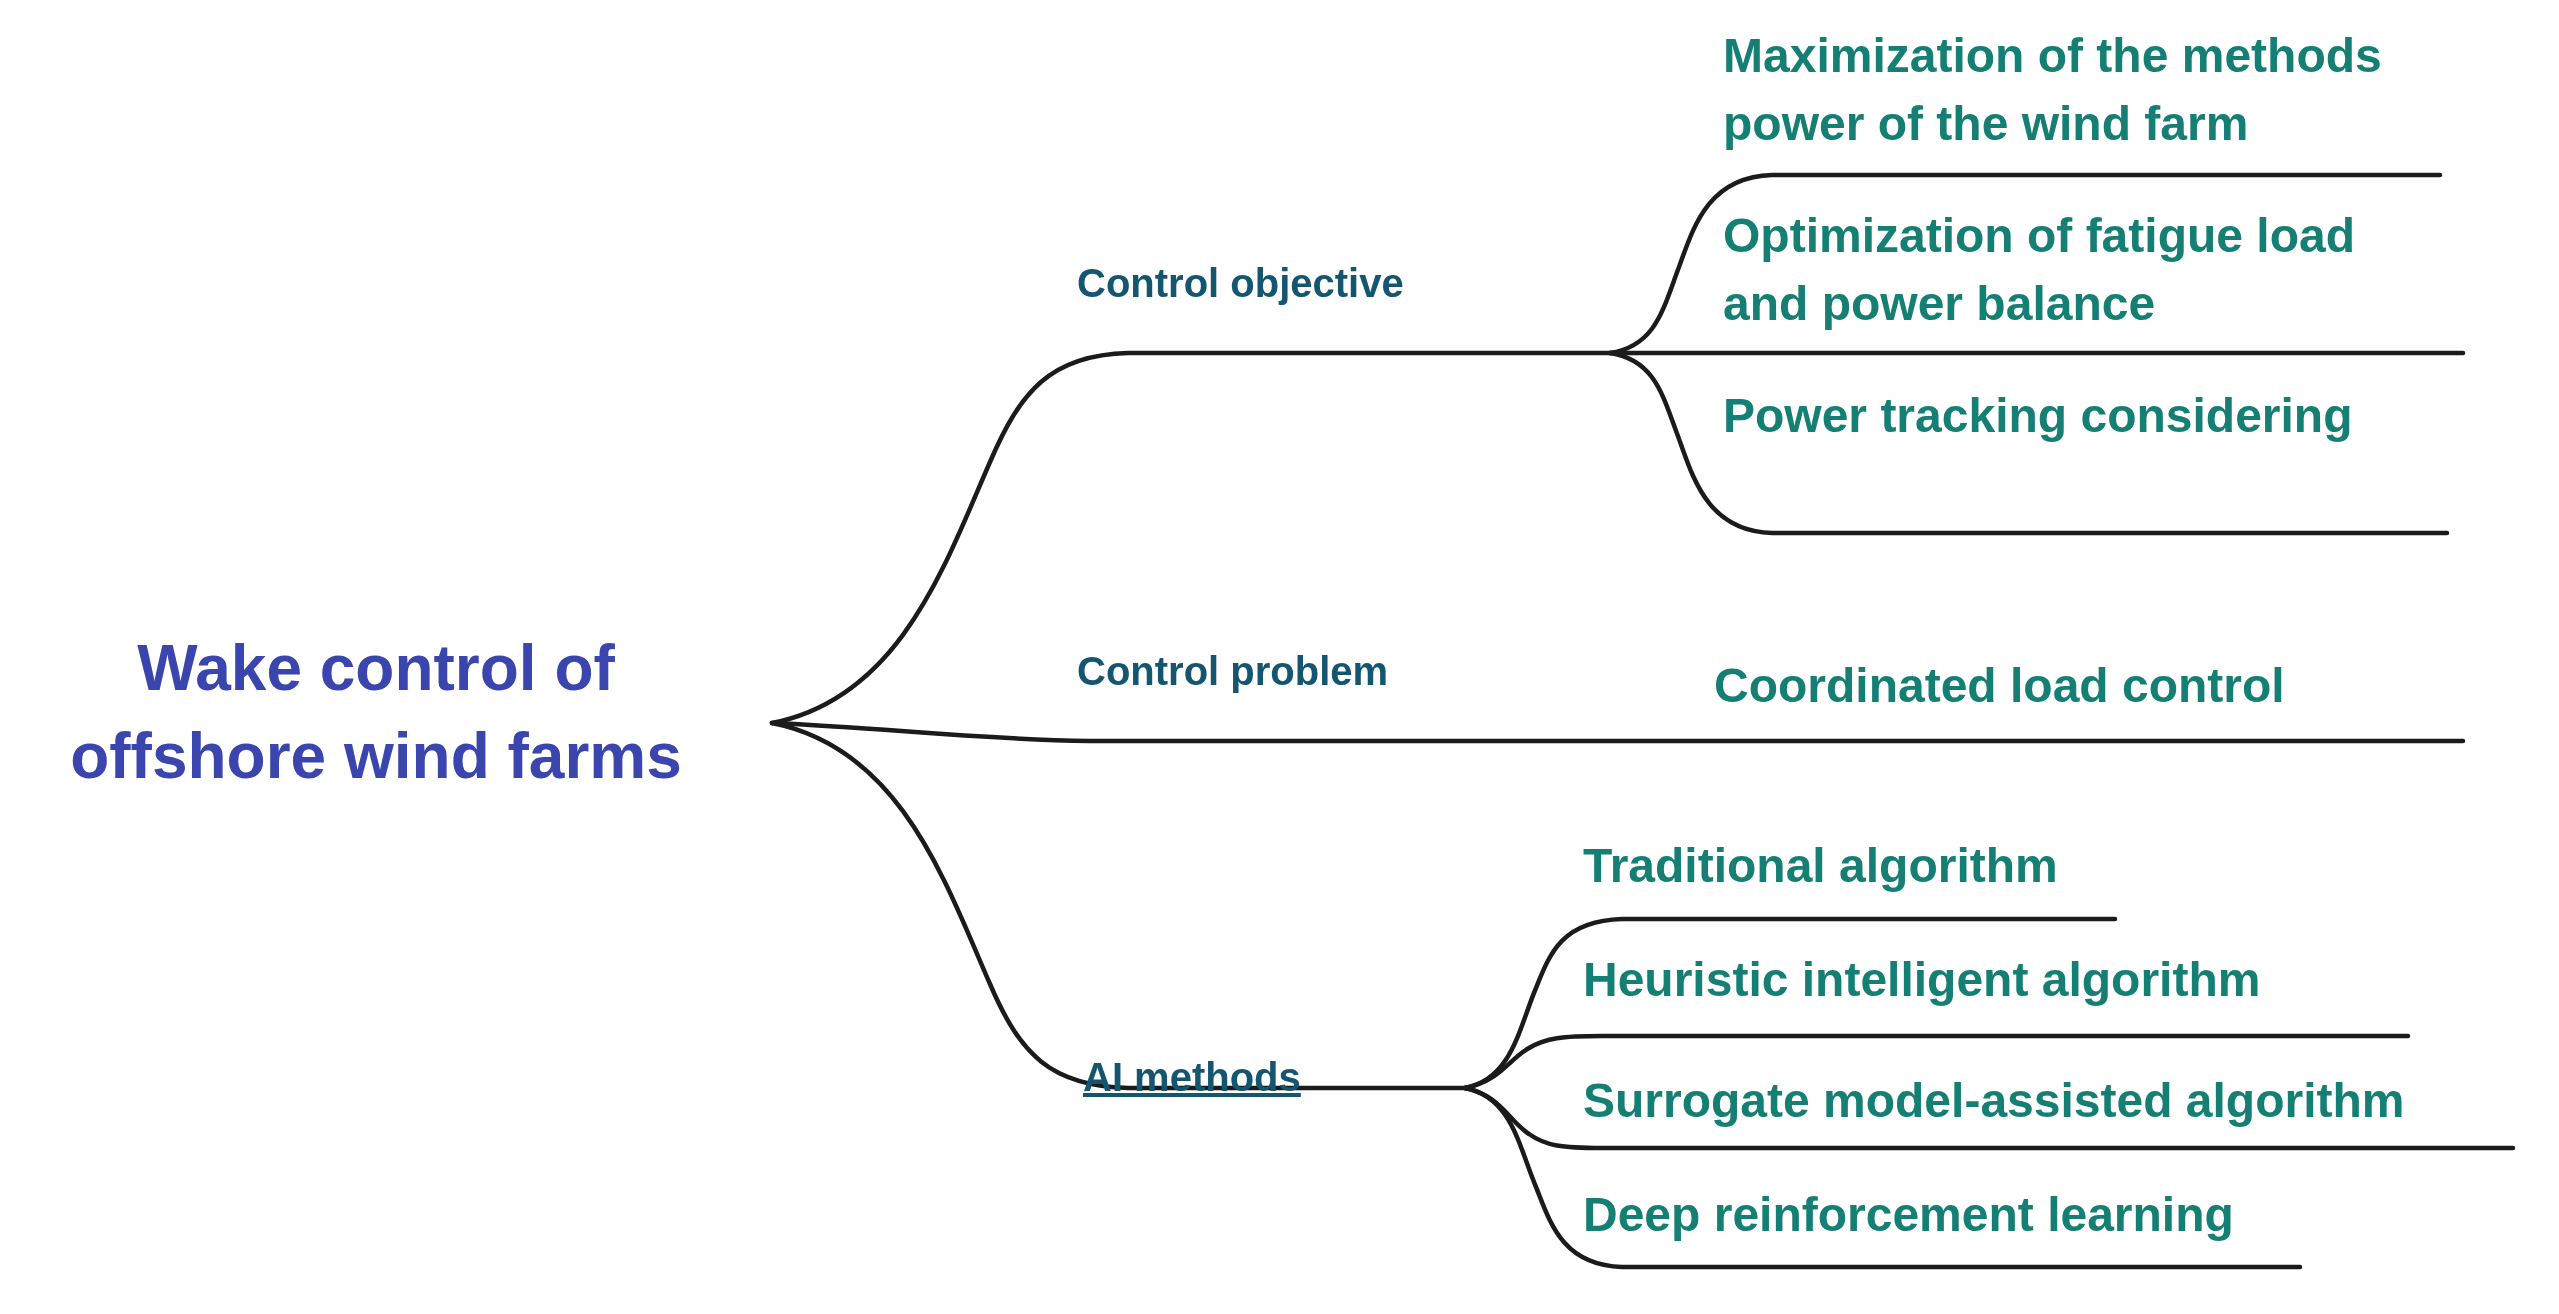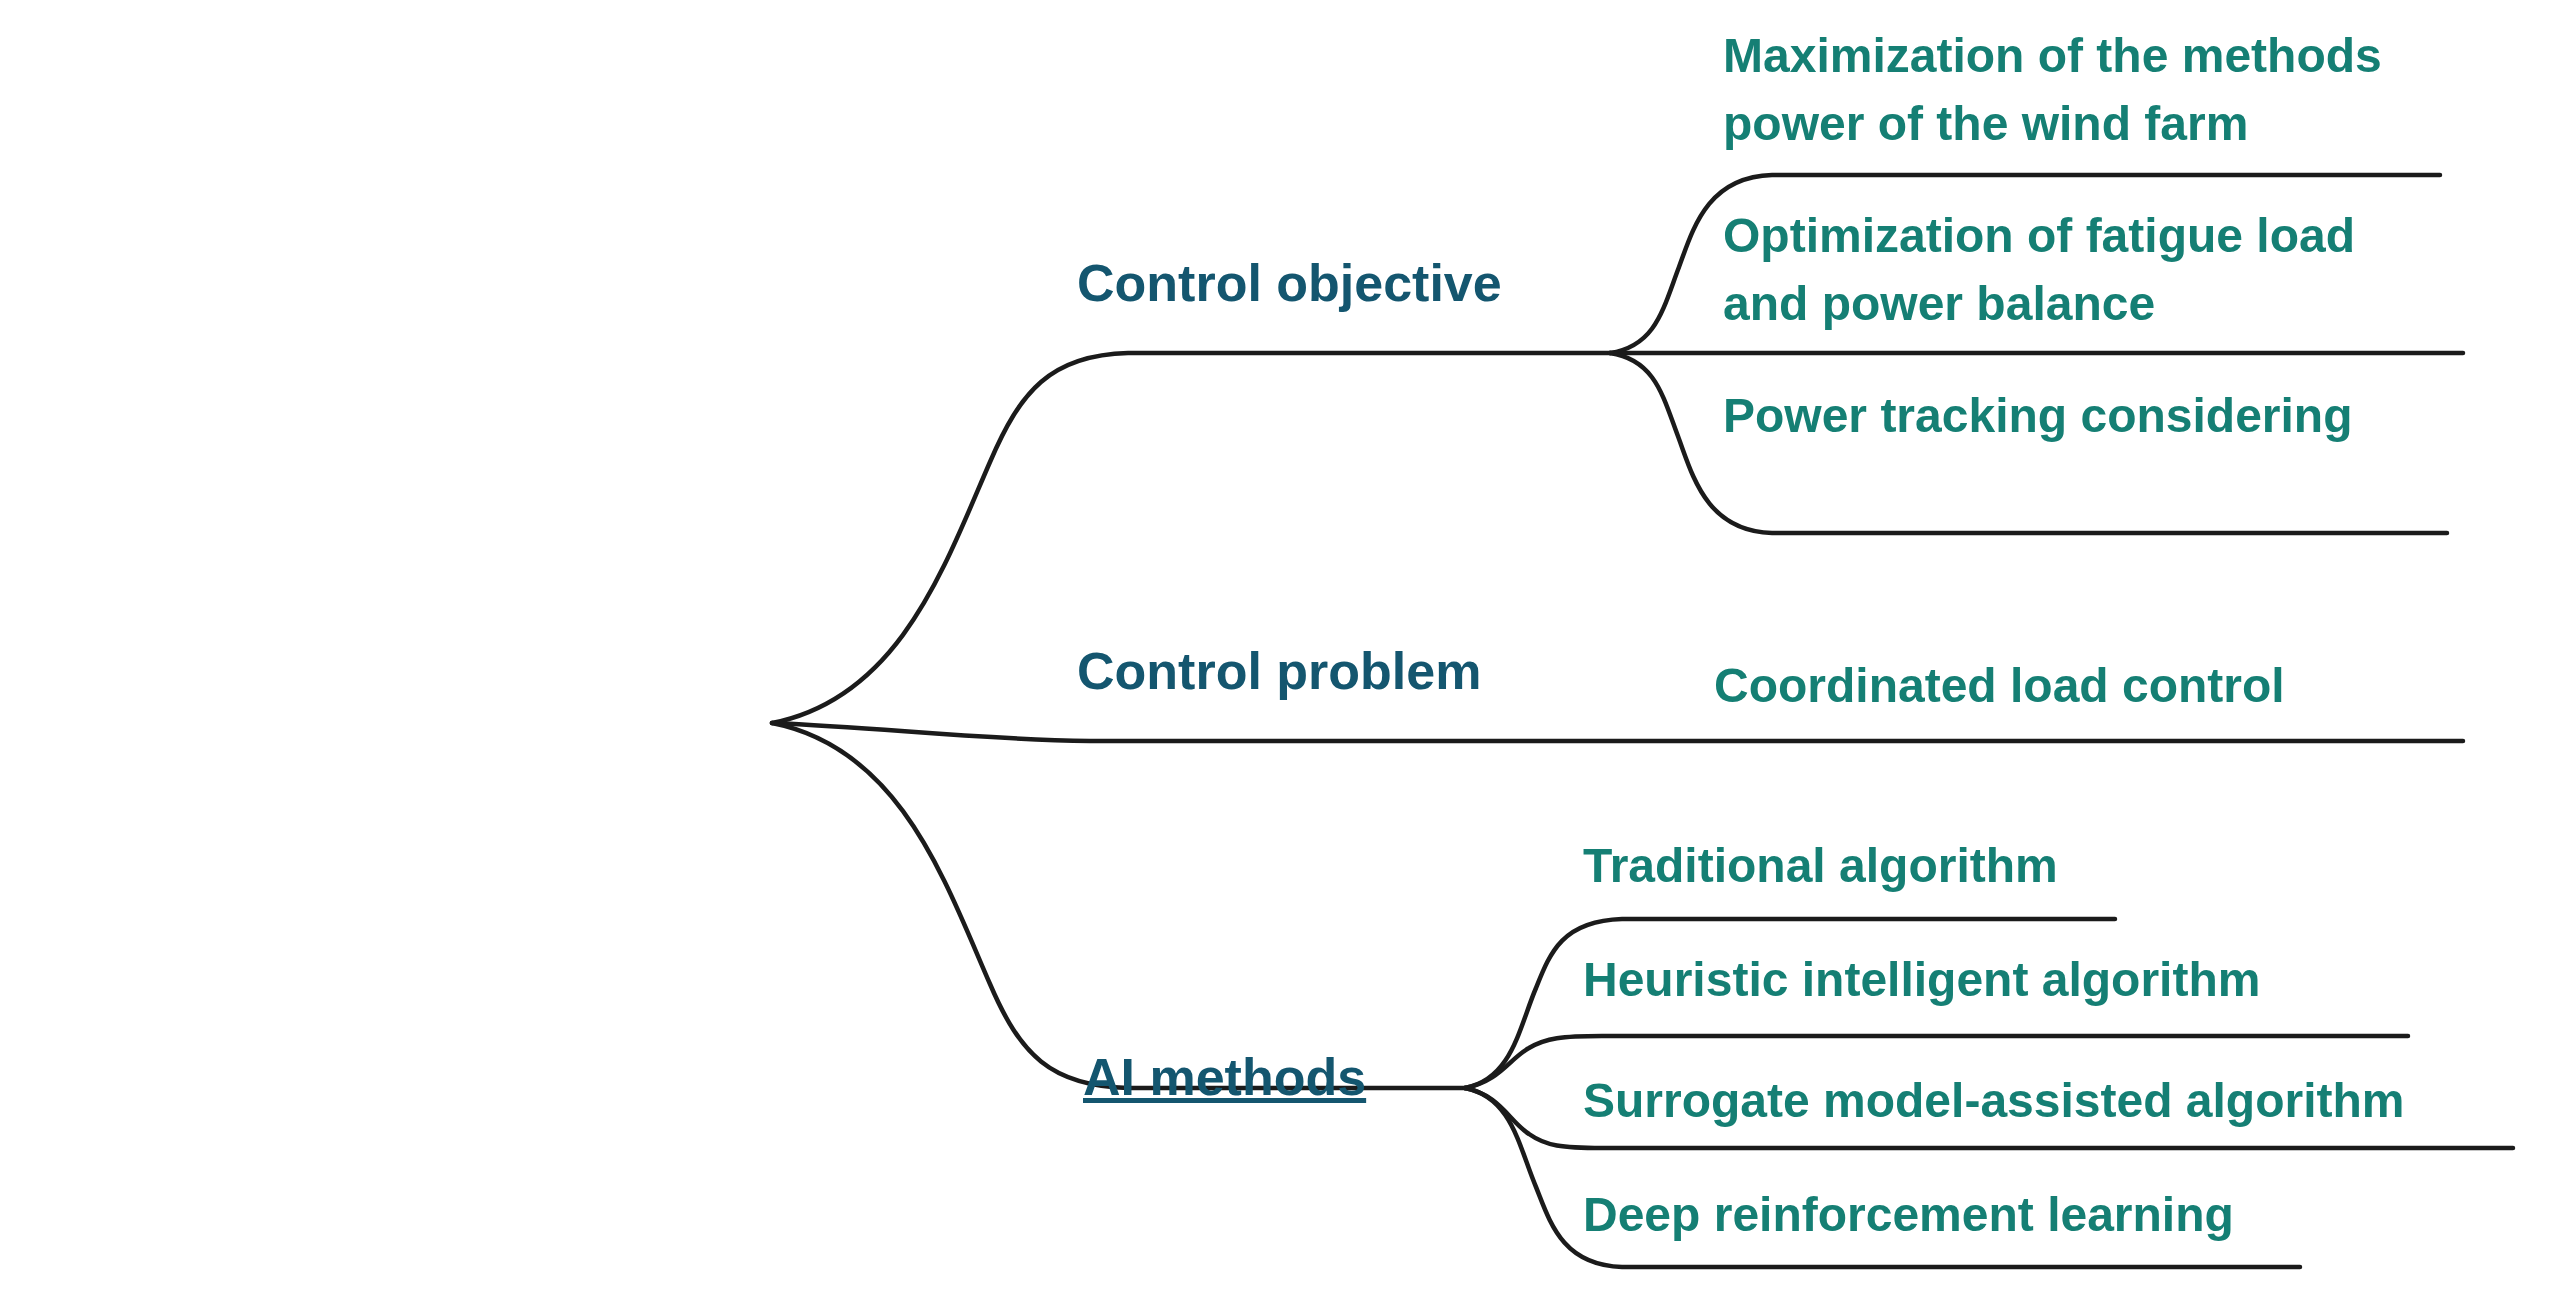--- a/index.html
+++ b/index.html
@@ -35,21 +35,21 @@
   }
   .root-node {
     color: #3A46AE;
     font-size: 64px;
     line-height: 88px;
     text-align: center;
     width: 712px;
   }
   .branch-label {
     color: #14566F;
-    font-size: 52px;
+    font-size: 40px;
     line-height: 60px;
   }
   .leaf-label {
     color: #157F74;
     font-size: 48px;
     line-height: 68px;
   }
 </style>
 </head>
 <body>
@@ -67,20 +67,24 @@
     <path d="M 1610 353 C 1656 346, 1663 309, 1679 267 C 1693 229, 1707 177, 1772 175 L 2440 175"></path>
     <path d="M 1610 353 L 2463 353"></path>
     <path d="M 1610 353 C 1656 360, 1663 397, 1679 439 C 1693 477, 1707 531, 1772 533 L 2447 533"></path>
 
     <path d="M 1465 1088 C 1512 1079, 1519 1028, 1536 988 C 1550 953, 1562 921, 1622 919 L 2115 919"></path>
     <path d="M 1465 1088 C 1500 1081, 1509 1059, 1529 1048 C 1546 1038, 1562 1036, 1602 1036 L 2408 1036"></path>
     <path d="M 1465 1088 C 1500 1095, 1509 1121, 1529 1134 C 1546 1146, 1562 1148, 1602 1148 L 2513 1148"></path>
     <path d="M 1465 1088 C 1512 1097, 1519 1147, 1536 1187 C 1550 1222, 1562 1265, 1622 1267 L 2300 1267"></path>
   </svg>
 
+  <div class="node root-node" style="left:20px; top:624px;">
+    <div>Wake control of</div>
+    <div>offshore wind farms</div>
+  </div>
 
   <div class="node branch-label" style="left:1077px; top:253px;">Control objective</div>
 
   <div class="node branch-label" style="left:1077px; top:641px;">Control problem</div>
 
   <div class="node branch-label" style="left:1083px; top:1047px;text-decoration:underline;">AI methods</div>
 
   <div class="node leaf-label" style="left:1723px; top:22px;">
     <div>Maximization of the methods</div>
     <div>power of the wind farm</div>

